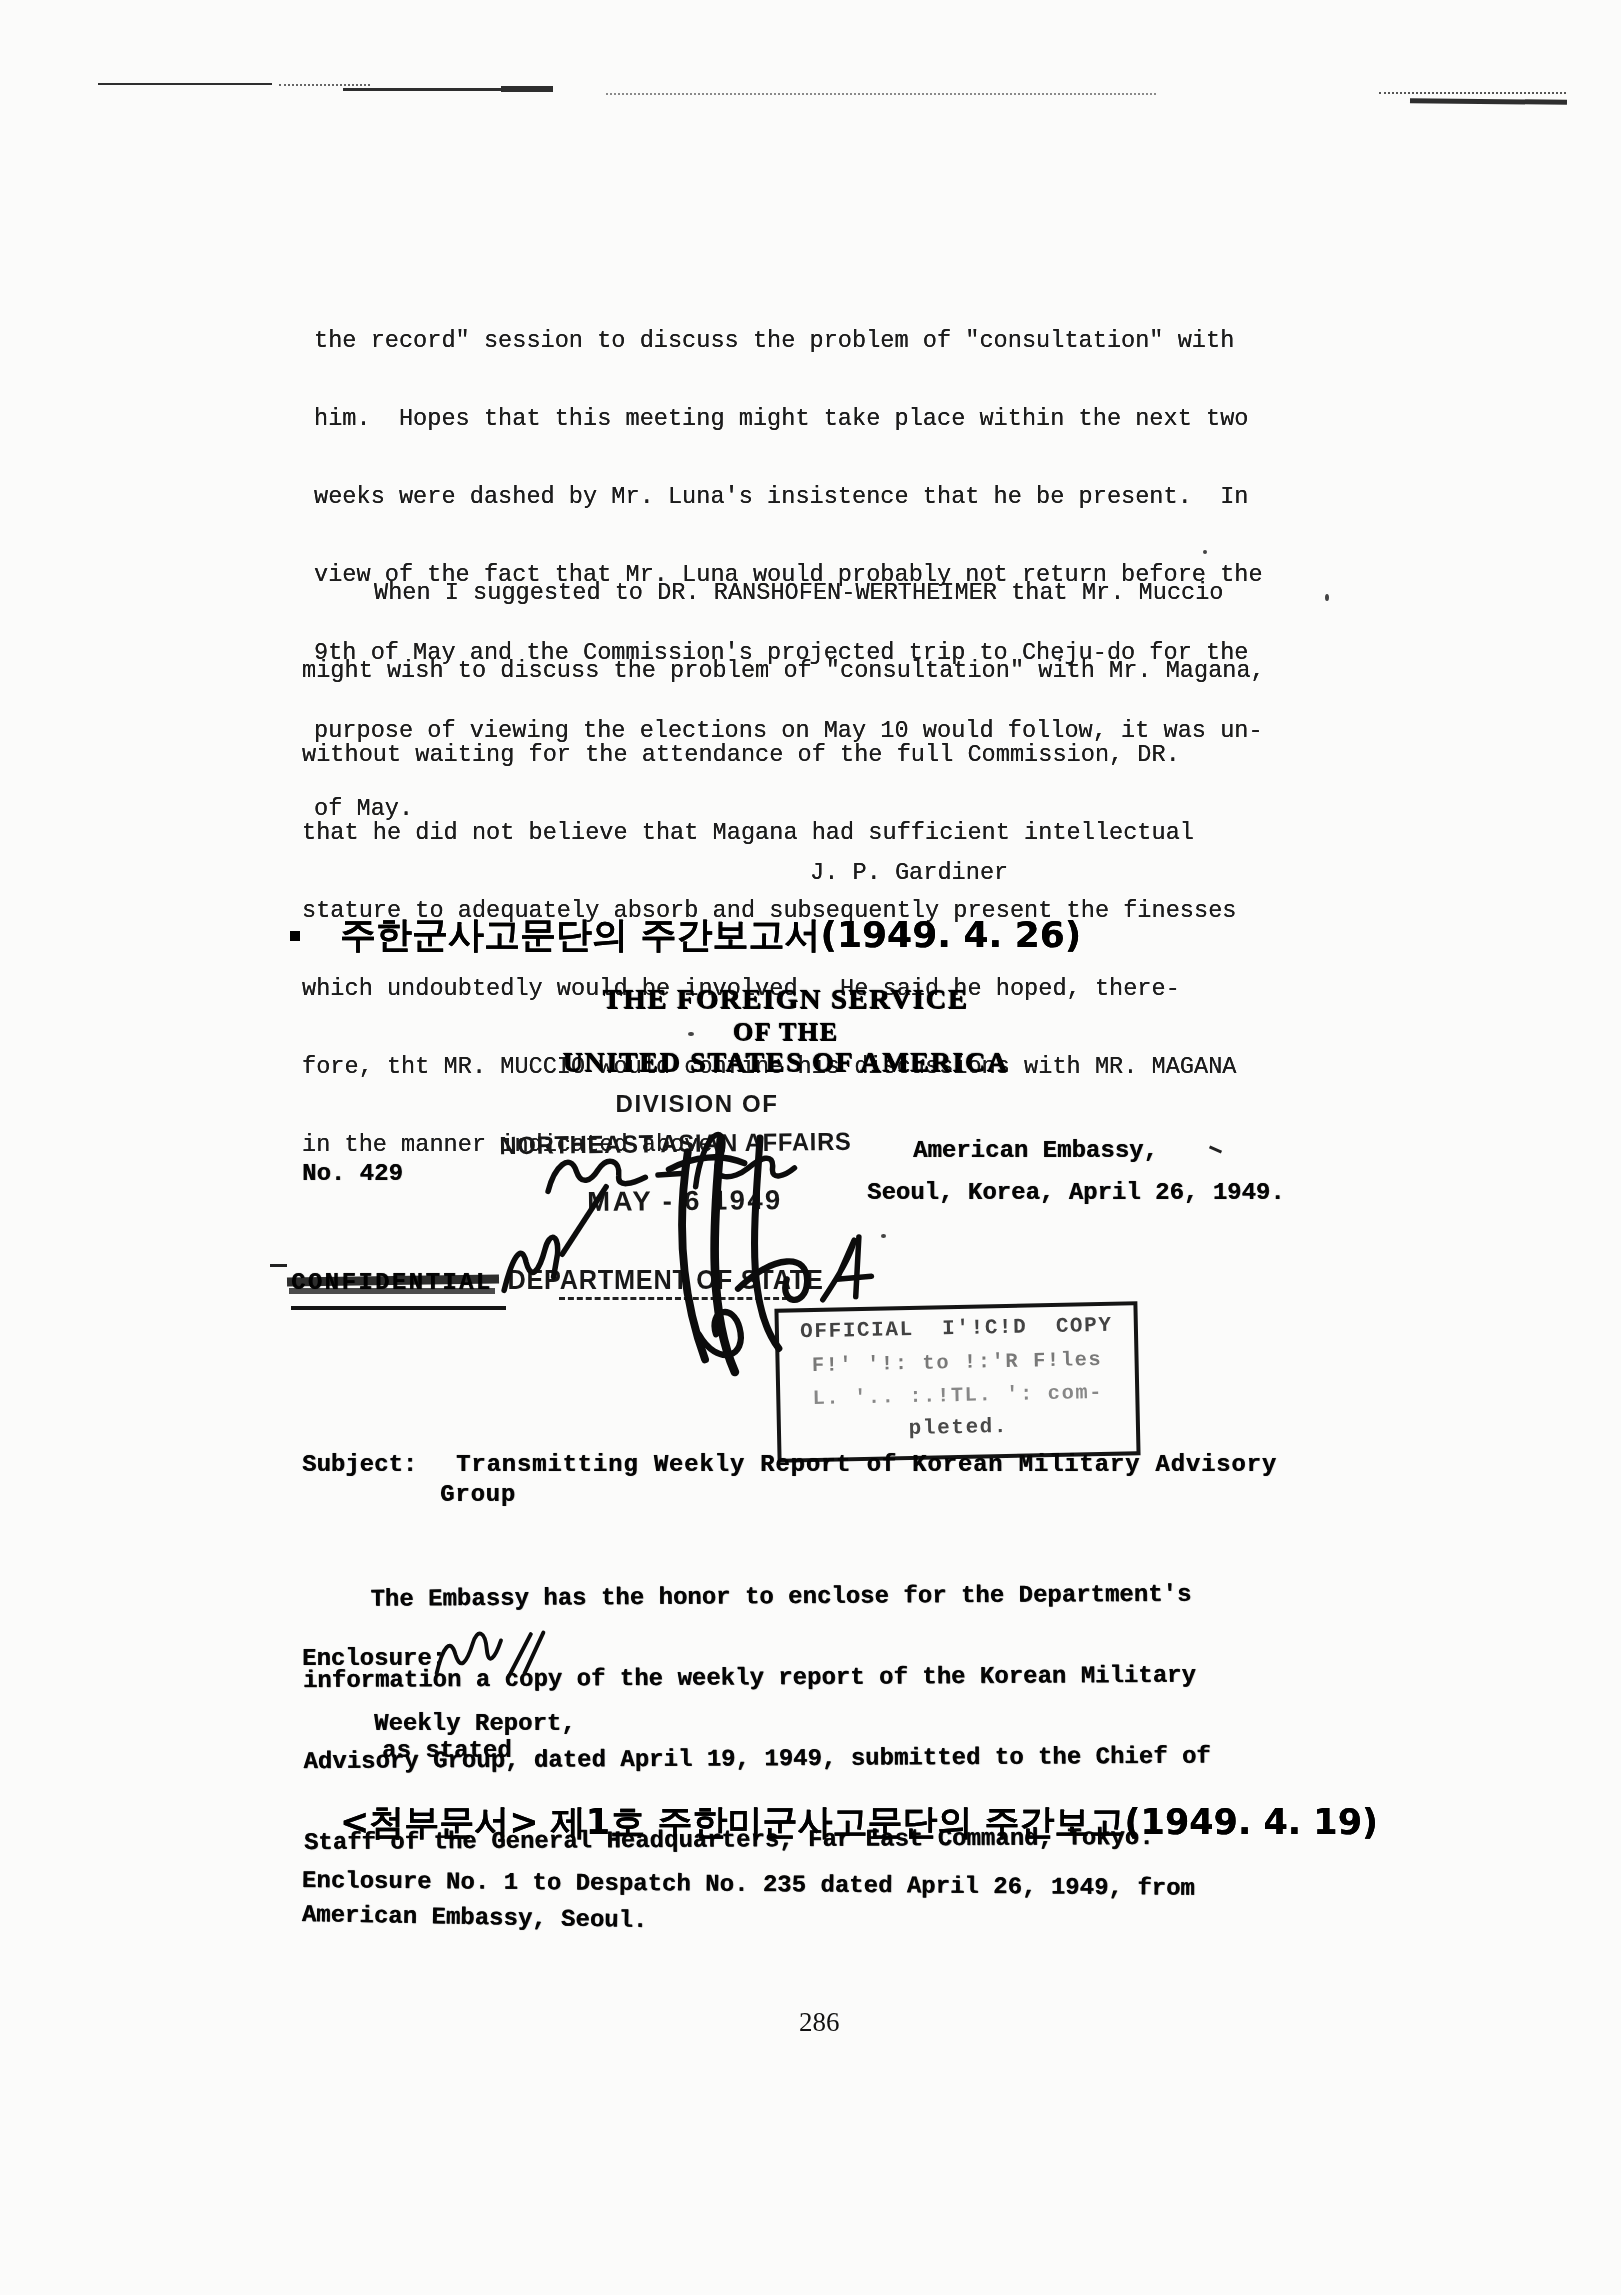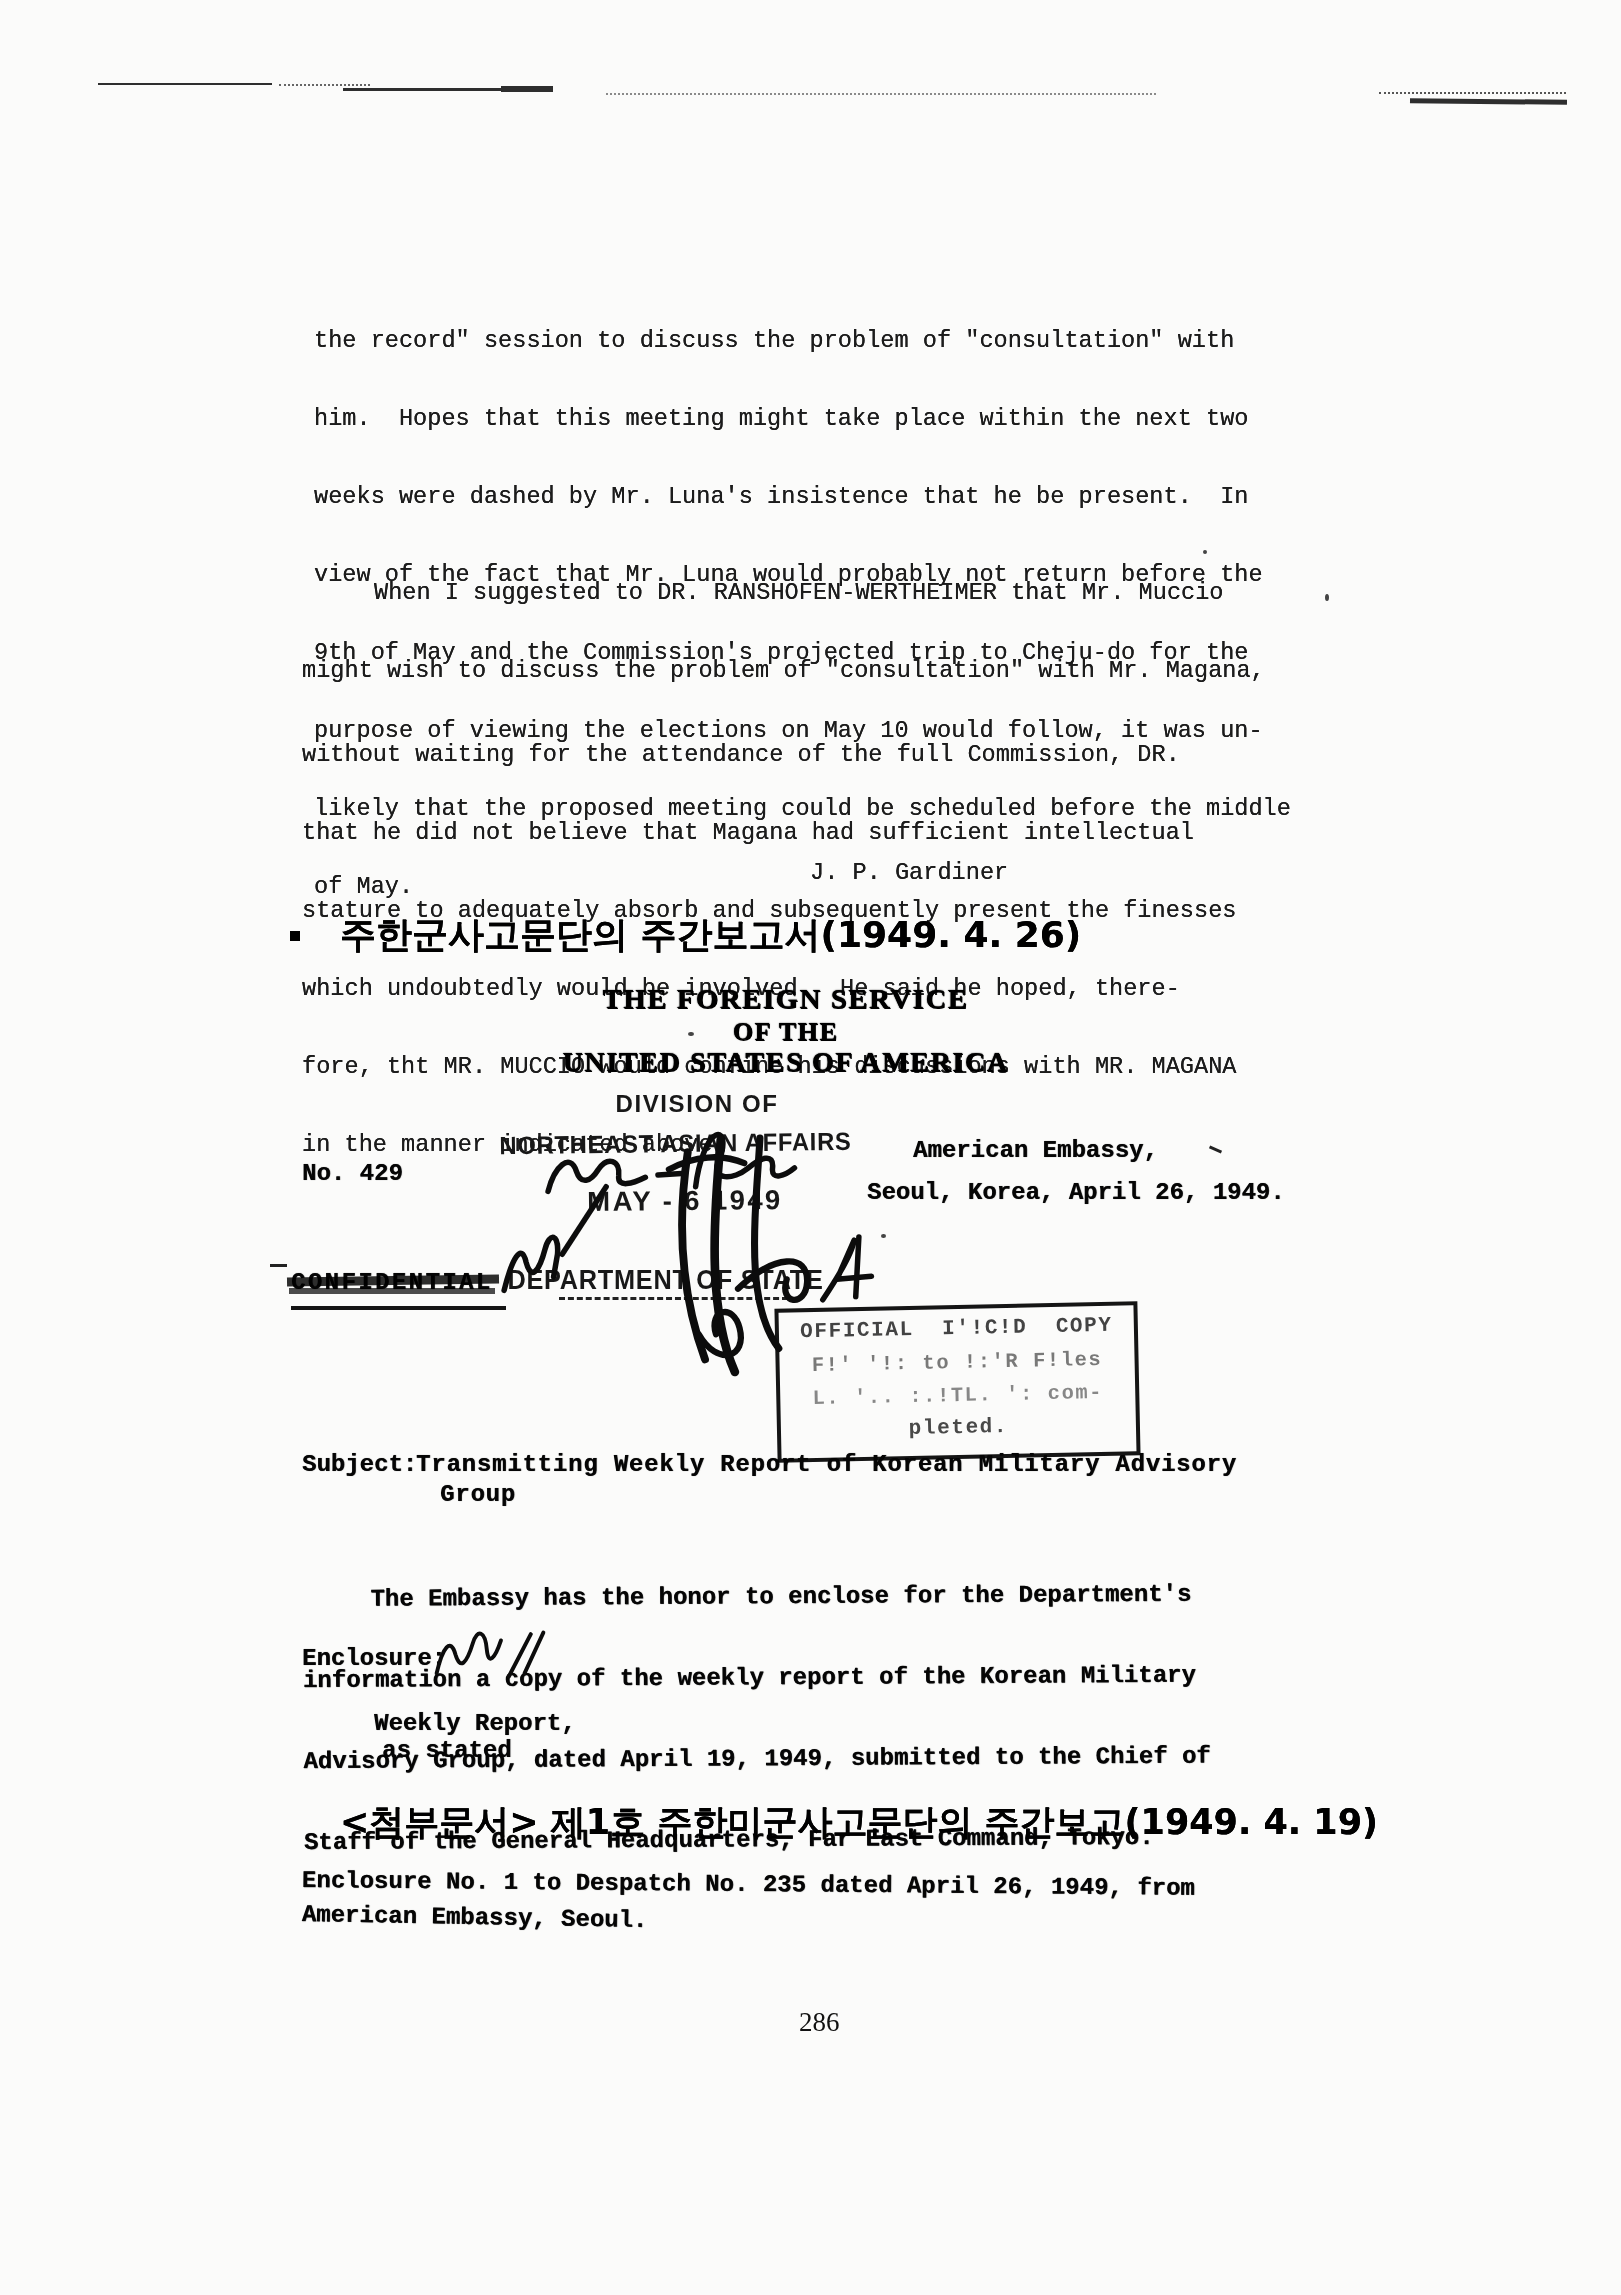--- a/index.html
+++ b/index.html
@@ -31,21 +31,20 @@
 <div class="abs" style="left:1379px;top:92px;width:187px;height:0;border-top:2.4px dotted #555;"></div>
 <div class="abs artifact" style="left:1410px;top:99px;width:157px;height:4.7px;transform:rotate(.6deg);"></div>
 
 <div class="abs tw" style="left:314px;top:276px;">
   <div class="line">the record" session to discuss the problem of "consultation" with</div>
   <div class="line">him.  Hopes that this meeting might take place within the next two</div>
   <div class="line">weeks were dashed by Mr. Luna's insistence that he be present.  In</div>
   <div class="line">view of the fact that Mr. Luna would probably not return before the</div>
   <div class="line">9th of May and the Commission's projected trip to Cheju-do for the</div>
   <div class="line">purpose of viewing the elections on May 10 would follow, it was un-</div>
-  <div class="line">likely that the proposed meeting could be scheduled before the middle</div>
   <div class="line">of May.</div>
 </div>
 
 <div class="abs tw" style="left:302px;top:528px;line-height:26px;">
   <div class="line" style="padding-left:72px;">When I suggested to DR. RANSHOFEN-WERTHEIMER that Mr. Muccio</div>
   <div class="line">might wish to discuss the problem of "consultation" with Mr. Magana,</div>
   <div class="line" style="margin-top:5.5px;">without waiting for the attendance of the full Commission, DR.</div>
   <div class="line">that he did not believe that Magana had sufficient intellectual</div>
   <div class="line">stature to adequately absorb and subsequently present the finesses</div>
   <div class="line">which undoubtedly would be involved.  He said he hoped, there-</div>
@@ -81,21 +80,21 @@
 <div class="abs" style="left:270px;top:1264px;width:17.3px;height:3.1px;background:#222;"></div>
 
 <div class="abs" style="left:776px;top:1305px;width:355px;height:146px;border:4.7px solid #151515;transform:rotate(-1.2deg);">
   <div class="boxstamp" style="position:absolute;left:0;top:7.9px;width:100%;font-size:21px;opacity:.88;">OFFICIAL  I'!C!D  COPY</div>
   <div class="boxstamp" style="position:absolute;left:0;top:42px;width:100%;font-size:20.4px;opacity:.62;">F!' '!: to !:'R F!les</div>
   <div class="boxstamp" style="position:absolute;left:0;top:75px;width:100%;font-size:20.4px;opacity:.55;">L. '.. :.!TL. ': com-</div>
   <div class="boxstamp" style="position:absolute;left:0;top:107px;width:100%;font-size:21px;opacity:.85;">pleted.</div>
 </div>
 
 <div class="abs twb" style="left:302px;top:1451px;">Subject:</div>
-<div class="abs twb" style="left:416px;top:1451px;letter-spacing:0.8px;">Transmitting Weekly Report of Korean Military Advisory</div>
+<div class="abs twb" style="left:456px;top:1451px;letter-spacing:0.8px;">Transmitting Weekly Report of Korean Military Advisory</div>
 <div class="abs twb" style="left:440px;top:1481px;letter-spacing:0.8px;">Group</div>
 
 <div class="abs twb" style="left:302px;top:1532px;transform:rotate(-.35deg);transform-origin:left top;">
   <div class="line" style="padding-left:68px;">The Embassy has the honor to enclose for the Department's</div>
   <div class="line">information a copy of the weekly report of the Korean Military</div>
   <div class="line">Advisory Group, dated April 19, 1949, submitted to the Chief of</div>
   <div class="line">Staff of the General Headquarters, Far East Command, Tokyo.</div>
 </div>
 <div class="abs twb" style="left:302px;top:1645px;">Enclosure:</div>
 <div class="abs twb" style="left:374px;top:1710px;">Weekly Report,</div>

